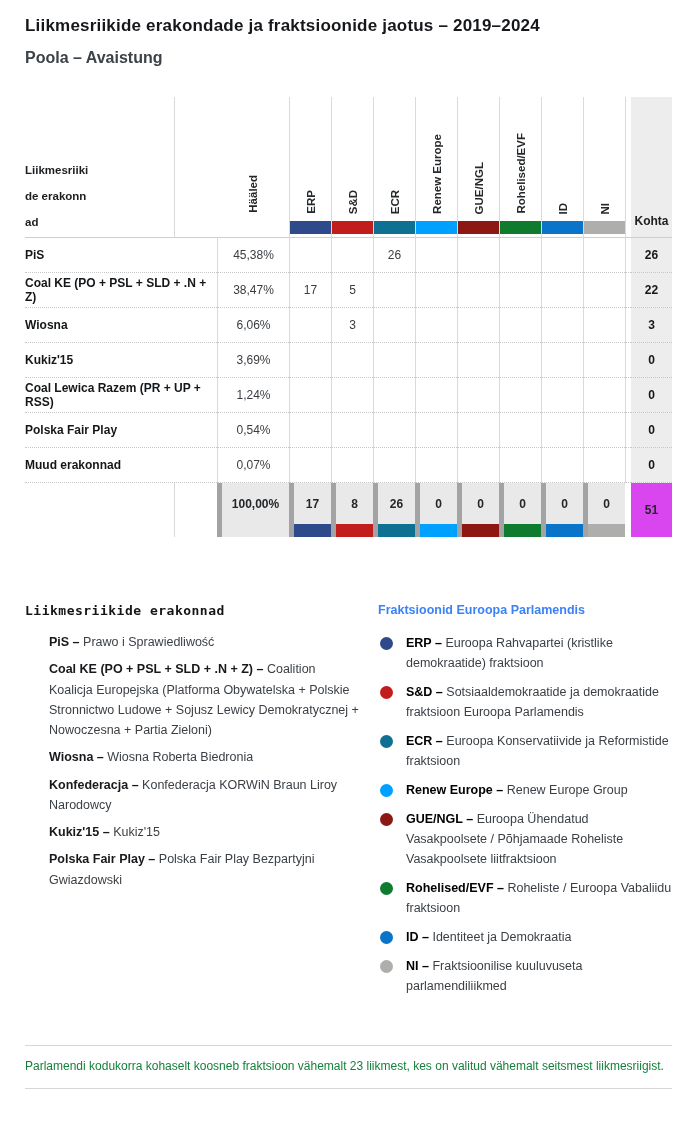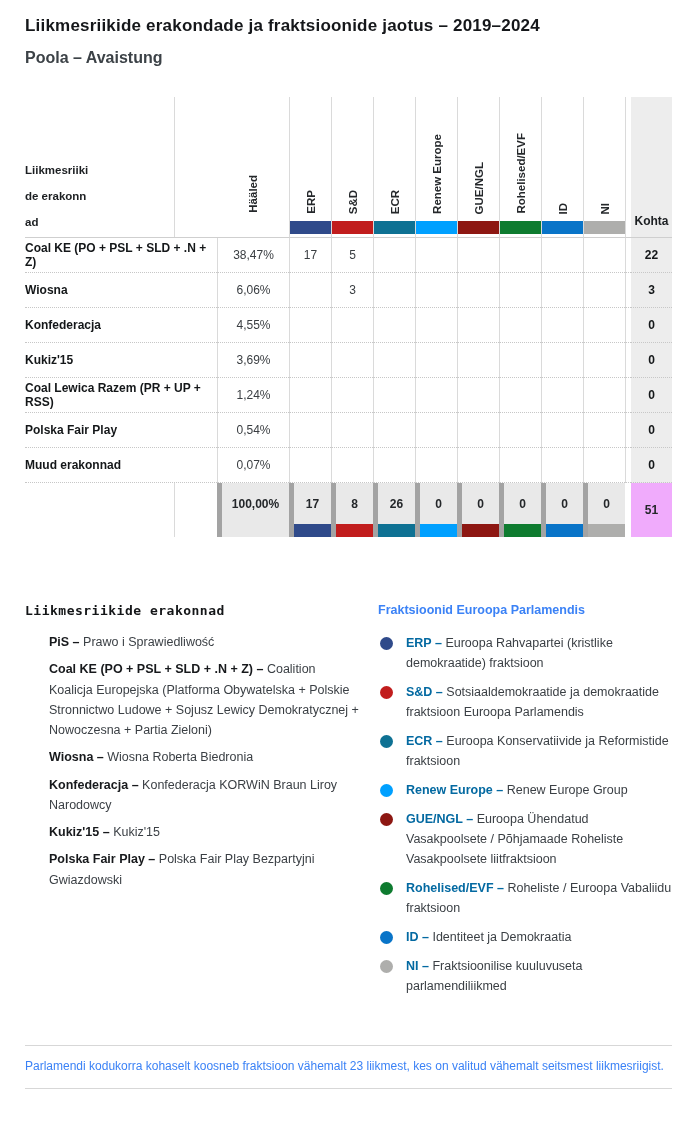--- a/index.html
+++ b/index.html
@@ -36,43 +36,43 @@
   tbody td { height:35px; padding:0; font-size:12px; color:#393d41; text-align:center;
              border-bottom:1px dotted #c7c7c7; }
   tbody td.name { text-align:left; font-weight:bold; color:#141719; }
   tbody td.votes, tbody td.num, tbody td.gapc { border-left:1px solid #dadada; }
   tbody td.kohta { background:#ededed; font-weight:bold; color:#141719; }
 
   tfoot td { padding:0; font-weight:bold; color:#24272a; font-size:12px; }
   tfoot td.tname { position:relative; }
   tfoot td.tname::after { content:""; position:absolute; right:42px; top:0; bottom:0; border-right:1px solid #dadada; }
   tfoot td.tvotes, tfoot td.tnumcell { background:#e9e9e9; border-left:5px solid #a3a3a3; }
-  tfoot td.tseats { background:#f0abfc; text-align:center; height:54px; vertical-align:middle; }
+  tfoot td.tseats { background:#d946ef; text-align:center; height:54px; vertical-align:middle; }
   .tstack { display:flex; flex-direction:column; height:54px; }
   .tval { flex:1; display:flex; align-items:center; justify-content:center; }
   .tbar { height:13px; width:100%; }
 
   
   .legends { display:flex; margin-top:66px; }
   .legend-parties { width:336px; flex:none; }
   .legend-parties h3 { font-family:"DejaVu Sans Mono", monospace; font-size:13px; font-weight:bold;
                        color:#141618; margin-bottom:14px; letter-spacing:.5px; }
   .lp-item { font-size:12.5px; line-height:1.62; margin-bottom:7px; color:#3a3f44;padding-left:24px; }
   .lp-item b { color:#17191c; }
   .legend-groups { margin-left:17px; flex:1; }
   .legend-groups h3 { font-size:12.5px; font-weight:bold; color:#3b82f6; margin-bottom:16px; }
   .lg-item { display:flex; margin-bottom:9px; }
   .dot { width:13px; height:13px; border-radius:50%; flex:none; margin:4px 13px 0 2px; }
   .lg-text { font-size:12.5px; line-height:1.6; color:#3a3f44; }
-  .lg-text b { color:#0369a1; }
+  .lg-text b { color:#000000; }
 
   
   .rule { border:none; border-top:1px solid #d7d7d7; width:647px; }
   .rule1 { margin-top:40px; }
-  .footnote { font-size:12px; line-height:1.75; color:#3b82f6; margin-top:10px; width:640px; }
+  .footnote { font-size:12px; line-height:1.75; color:#15803d; margin-top:10px; width:640px; }
   .rule2 { margin-top:11px; }
 </style>
 </head>
 <body>
 
 <div class="page">
 
   <div class="title">Liikmesriikide erakondade ja fraktsioonide jaotus – 2019–2024</div>
   <div class="subtitle">Poola – Avaistung</div>
 
@@ -152,20 +152,34 @@
         <th class="gap-head"></th>
         <th class="seats-head">
           <div class="head-stack">
               <div class="seats-head-label">Kohta</div>
             </div>
         </th>
       </tr>
     </thead>
     <tbody>
       <tr>
+        <td class="name">PiS</td>
+        <td class="votes">45,38%</td>
+        <td class="num"></td>
+        <td class="num"></td>
+        <td class="num">26</td>
+        <td class="num"></td>
+        <td class="num"></td>
+        <td class="num"></td>
+        <td class="num"></td>
+        <td class="num"></td>
+        <td class="gapc"></td>
+        <td class="kohta">26</td>
+      </tr>
+      <tr>
         <td class="name">Coal KE (PO + PSL + SLD + .N + Z)</td>
         <td class="votes">38,47%</td>
         <td class="num">17</td>
         <td class="num">5</td>
         <td class="num"></td>
         <td class="num"></td>
         <td class="num"></td>
         <td class="num"></td>
         <td class="num"></td>
         <td class="num"></td>
@@ -178,34 +192,20 @@
         <td class="num"></td>
         <td class="num">3</td>
         <td class="num"></td>
         <td class="num"></td>
         <td class="num"></td>
         <td class="num"></td>
         <td class="num"></td>
         <td class="num"></td>
         <td class="gapc"></td>
         <td class="kohta">3</td>
-      </tr>
-      <tr>
-        <td class="name">Konfederacja</td>
-        <td class="votes">4,55%</td>
-        <td class="num"></td>
-        <td class="num"></td>
-        <td class="num"></td>
-        <td class="num"></td>
-        <td class="num"></td>
-        <td class="num"></td>
-        <td class="num"></td>
-        <td class="num"></td>
-        <td class="gapc"></td>
-        <td class="kohta">0</td>
       </tr>
       <tr>
         <td class="name">Kukiz'15</td>
         <td class="votes">3,69%</td>
         <td class="num"></td>
         <td class="num"></td>
         <td class="num"></td>
         <td class="num"></td>
         <td class="num"></td>
         <td class="num"></td>

